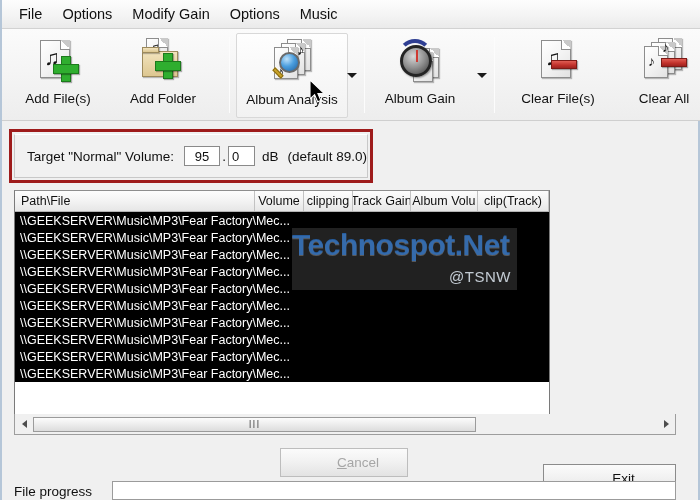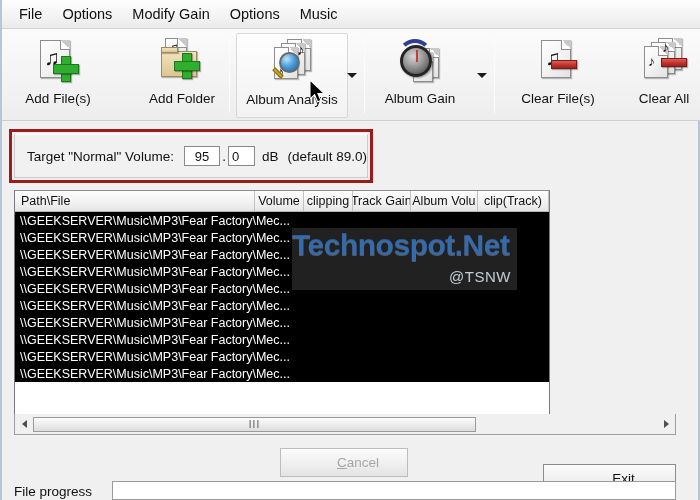--- a/index.html
+++ b/index.html
@@ -273,21 +273,21 @@
 
     <div class="tbtn" style="left:8px;width:96px;">
       <div class="ico">
         <div class="page" style="left:9px;top:2px;width:30px;height:38px;"></div>
         <div class="note" style="left:13px;top:9px;">♫</div>
         <div class="plus" style="left:22px;top:18px;"></div>
       </div>
       <div class="lbl">Add File(s)</div>
     </div>
 
-    <div class="tbtn" style="left:132px;width:96px;">
+    <div class="tbtn" style="left:113px;width:96px;">
       <div class="ico">
         <div class="page" style="left:10px;top:0px;width:22px;height:22px;"></div>
         <div class="note" style="left:13px;top:2px;font-size:15px;">♫</div>
         <div class="folder" style="left:6px;top:13px;width:36px;height:26px;"></div>
         <div class="folder" style="left:6px;top:9px;width:17px;height:6px;"></div>
         <div class="plus" style="left:19px;top:15px;"></div>
       </div>
       <div class="lbl">Add Folder</div>
     </div>
 

